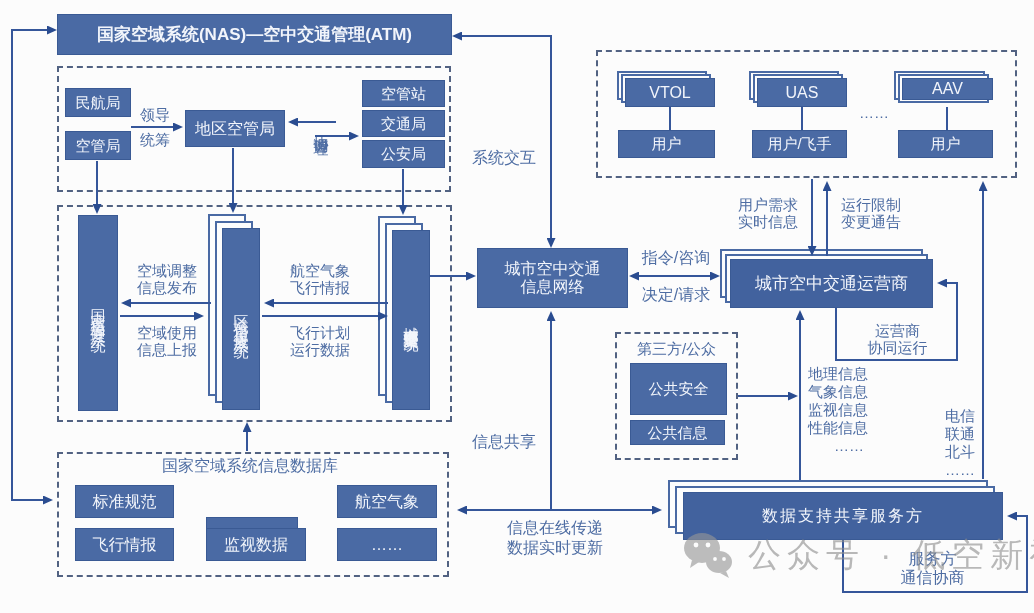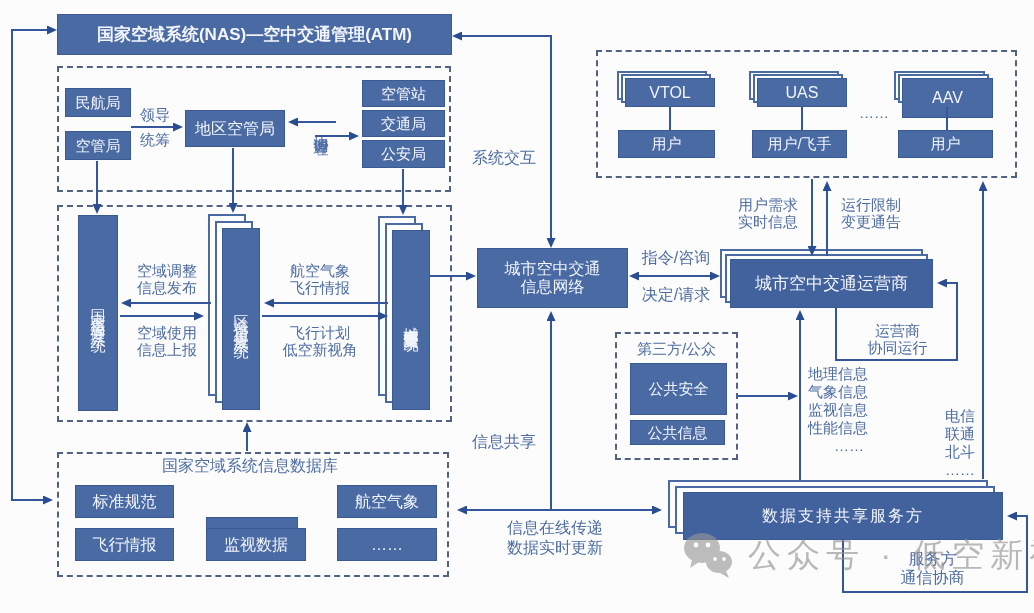--- a/index.html
+++ b/index.html
@@ -112,21 +112,21 @@
   <div class="bl" style="left:128px;top:324px;width:78px;">
     <span>空域使用</span>
     <span>信息上报</span>
   </div>
   <div class="bl" style="left:281px;top:262px;width:78px;">
     <span>航空气象</span>
     <span>飞行情报</span>
   </div>
   <div class="bl" style="left:281px;top:324px;width:78px;">
     <span>飞行计划</span>
-    <span>低空新视角</span>
+    <span>运行数据</span>
   </div>
 
   <div class="bl" style="left:105px;top:457px;width:290px;font-size:16px;">国家空域系统信息数据库</div>
   <div class="box" style="left:75px;top:485px;width:99px;height:33px;font-size:16px;">标准规范</div>
   <div class="box" style="left:206px;top:485px;width:92px;height:33px;font-size:12px;margin-top:32px;">空域信息</div>
   <div class="box" style="left:337px;top:485px;width:100px;height:33px;font-size:16px;">航空气象</div>
   <div class="box" style="left:75px;top:528px;width:99px;height:33px;font-size:16px;">飞行情报</div>
   <div class="box" style="left:206px;top:528px;width:100px;height:33px;font-size:16px;">监视数据</div>
   <div class="box" style="left:337px;top:528px;width:100px;height:33px;font-size:16px;">……</div>
 
@@ -142,21 +142,21 @@
 
   <div class="ghost" style="left:749px;top:71px;width:90px;height:29px;"></div>
   <div class="ghost" style="left:753px;top:74px;width:90px;height:29px;"></div>
   <div class="box" style="left:757px;top:78px;width:90px;height:29px;font-size:16px;">UAS</div>
   <div class="box" style="left:752px;top:130px;width:95px;height:28px;">用户/飞手</div>
 
   <div class="bl" style="left:853px;top:104px;width:42px;">……</div>
 
   <div class="ghost" style="left:894px;top:71px;width:91px;height:29px;"></div>
   <div class="ghost" style="left:898px;top:74px;width:91px;height:29px;"></div>
-  <div class="box" style="left:902px;top:78px;width:91px;height:40px;font-size:16px;">AAV</div>
+  <div class="box" style="left:902px;top:78px;width:91px;height:22px;font-size:16px;">AAV</div>
   <div class="box" style="left:898px;top:130px;width:95px;height:28px;">用户</div>
 
   <div class="ghost" style="left:720px;top:249px;width:203px;height:49px;"></div>
   <div class="ghost" style="left:725px;top:254px;width:203px;height:49px;"></div>
   <div class="box" style="left:730px;top:259px;width:203px;height:49px;font-size:17px;background:#42629e;">城市空中交通运营商</div>
   <div class="bl" style="left:845px;top:322px;width:105px;">
     <span>运营商</span>
     <span>协同运行</span>
   </div>
 

